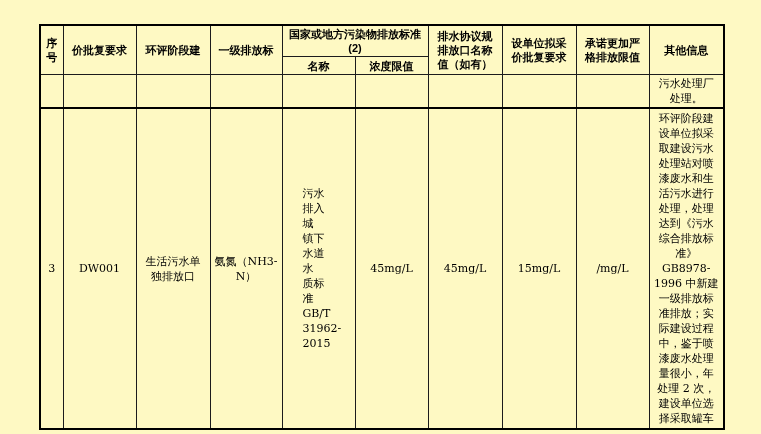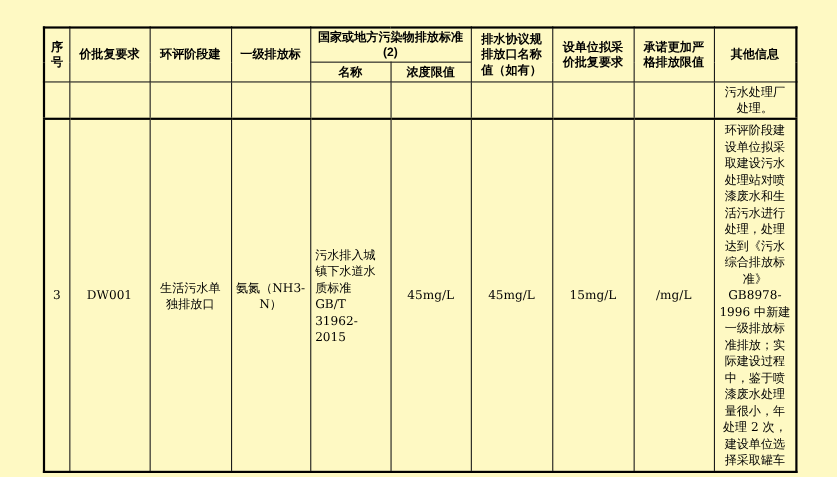--- a/index.html
+++ b/index.html
@@ -40,21 +40,21 @@
   .permit-table tbody td {
     font-size: 11px;
     line-height: 15px;
     color: #000000;
   }
   tr.header-top { height: 26px; }
   tr.header-sub { height: 18px; }
   tr.row-continuation { height: 29px; }
   tr.row-continuation td { border-bottom: 2px solid #000000; }
   tr.row-main { height: 315px; }
-  td.cell-standard-name { text-align: left; padding: 2px 4px; margin-left: 11px; }
+  td.cell-standard-name { text-align: left; padding: 2px 20px; margin-left: 11px; }
   td.cell-other-long {
     text-align: center;
     line-height: 15.7px;
     padding: 2px 3px;
     vertical-align: middle;
   }
   td.cell-other-cont { line-height: 14px; }
 </style>
 </head>
 <body>

